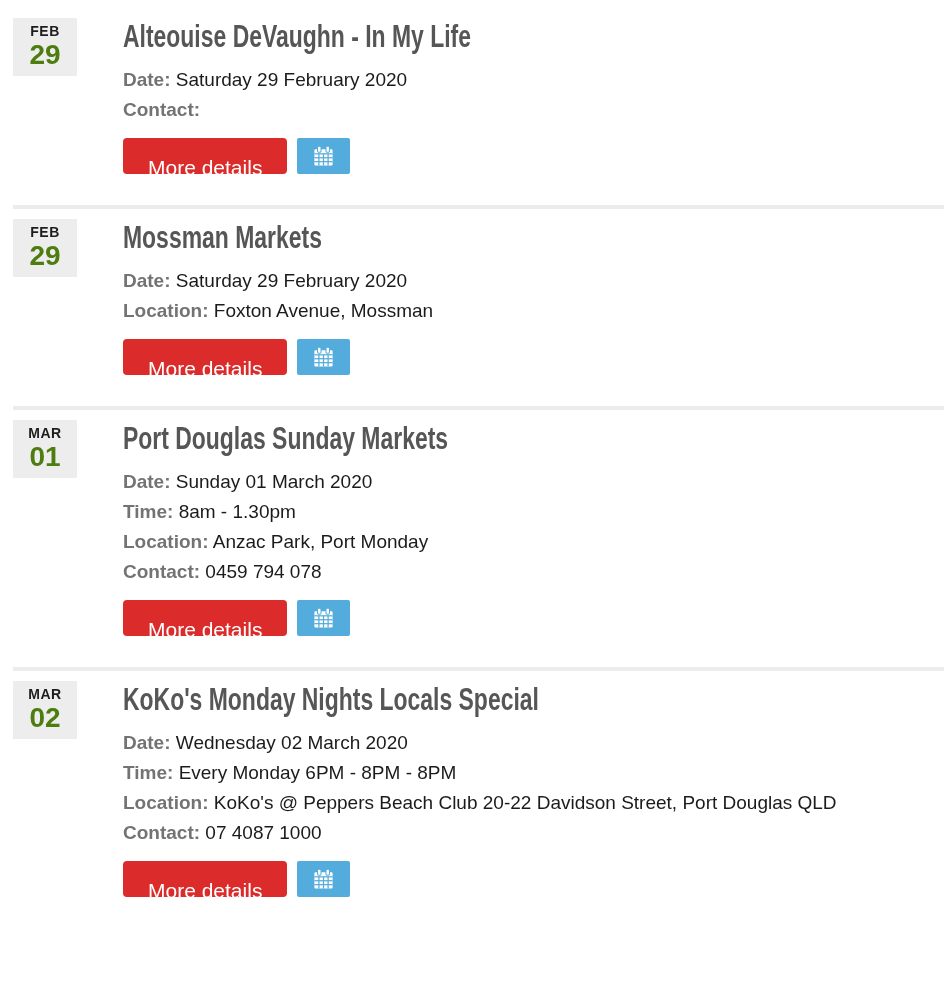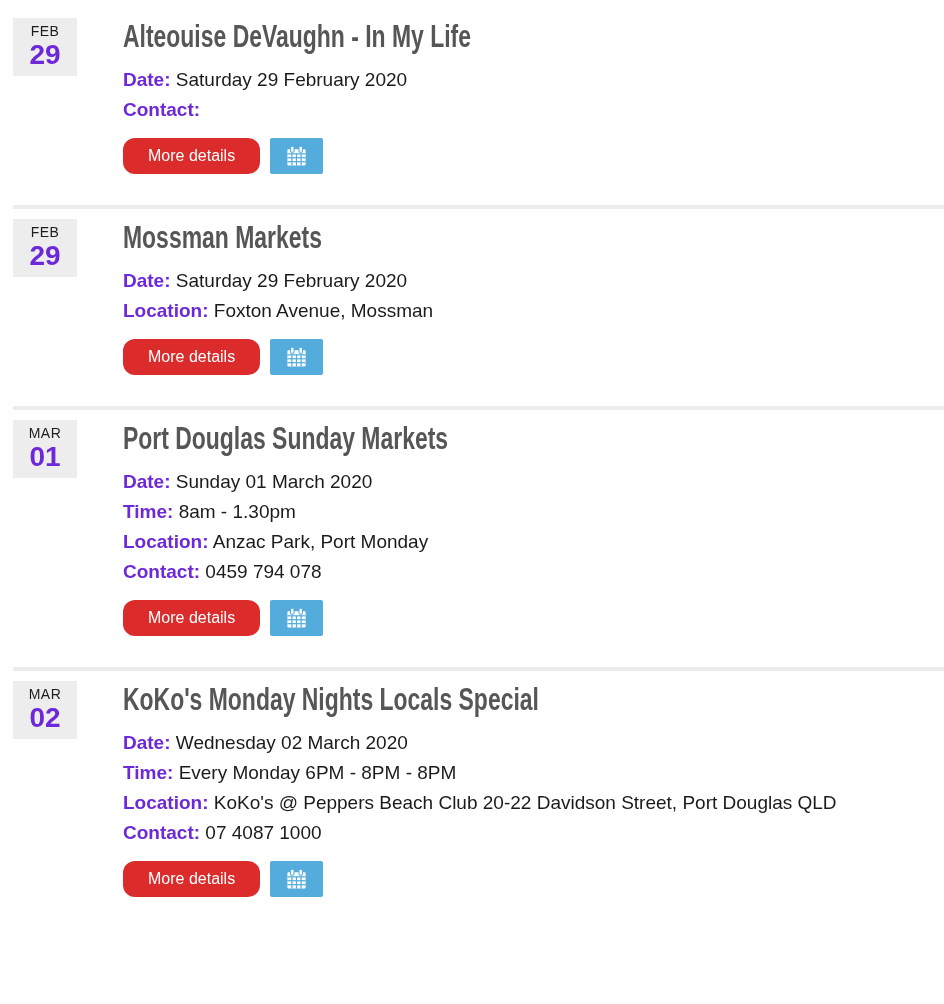--- a/index.html
+++ b/index.html
@@ -27,29 +27,29 @@
     width: 64px;
     height: 58px;
     background: #ededed;
     text-align: center;
     flex: 0 0 64px;
     padding-top: 5px;
     box-sizing: border-box;
   }
   .badge-month {
     font-size: 14px;
-    font-weight: 400;
+    font-weight: 700;
     letter-spacing: 0.5px;
     color: #1d1d1d;
     line-height: 17px;
   }
   .badge-day {
     font-size: 28px;
     font-weight: 700;
-    color: #6d28d9;
+    color: #4d7c0f;
     line-height: 30px;
   }
   .event-body {
     margin-left: 46px;
     flex: 1 1 auto;
     min-width: 0;
   }
   .event-title {
     margin: 0 0 9px 0;
     font-size: 31px;
@@ -62,37 +62,37 @@
     cursor: pointer;
   }
   .detail-row {
     margin: 0;
     font-size: 19px;
     line-height: 30px;
     color: #1b1b1b;
   }
   .detail-row strong {
     font-weight: 700;
-    color: #6d28d9;
+    color: #737373;
   }
   .actions {
     margin-top: 13px;
     display: flex;
     align-items: stretch;
   }
   .more-btn {
     display: inline-block;
     background: #db2b2b;
     color: #ffffff;
-    font-size: 16px;
+    font-size: 21px;
     line-height: 36px;
     height: 36px;
-    padding: 0 25px;
+    padding: 12px 25px;
     border: none;
-    border-radius: 12px;
+    border-radius: 4px;
     cursor: pointer;
     font-family: "Liberation Sans", sans-serif;
   }
   .cal-btn {
     display: inline-flex;
     align-items: center;
     justify-content: center;
     background: #53acdb;
     width: 53px;
     height: 36px;

